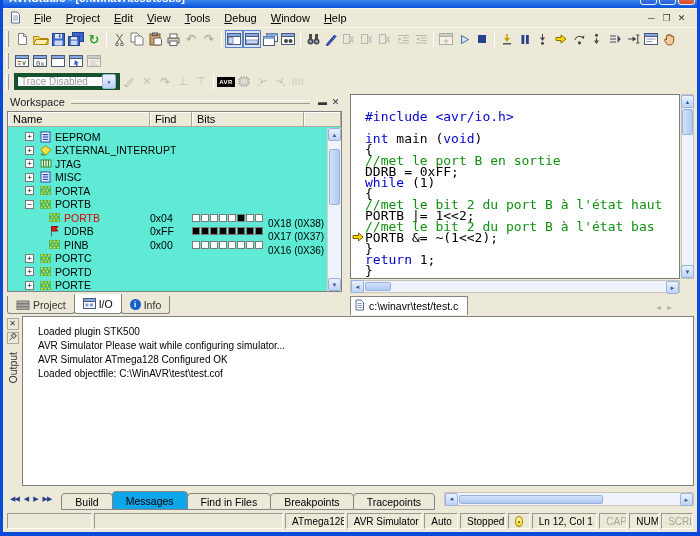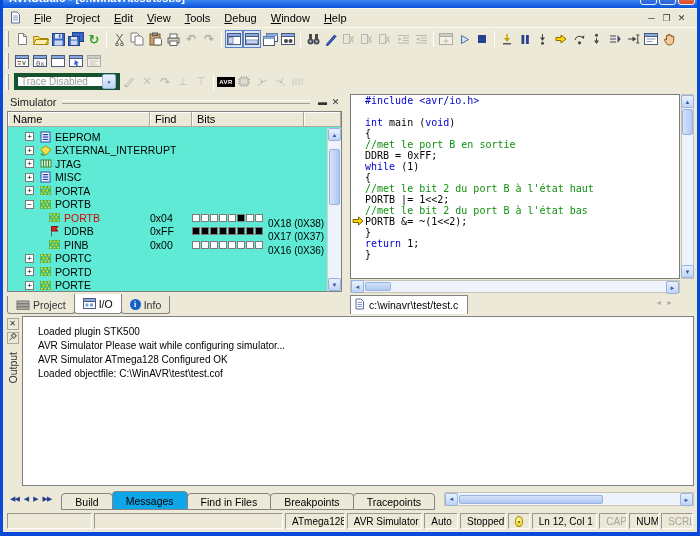--- a/index.html
+++ b/index.html
@@ -79,29 +79,29 @@
   .ws-tabs { position:absolute; left:2px; bottom:1px; height:21px; display:flex; align-items:flex-end; font-size:10.5px; }
   .wtab { display:inline-flex; align-items:center; gap:3px; height:18px; padding:0 8px; background:#ECE9D8;
     border:1px solid #848484; border-top:none; border-radius:0 0 3px 3px; margin-right:-1px; color:#333; }
   .wtab.active { background:#FFF; height:20px; color:#000; }
   .infodot { width:11px; height:11px; border-radius:50%; background:#1560C8; color:#fff; font-size:8px; font-weight:bold;
     display:inline-flex; align-items:center; justify-content:center; font-family:"Liberation Serif",serif; }
 
   
   .editor { position:absolute; left:346px; top:0; right:2px; height:100%; }
   .code-pane { position:absolute; top:1px; left:1px; right:15px; bottom:36px; background:#fff; border:1px solid #7A7A7A;
-    overflow:hidden; font-family:"DejaVu Sans Mono","Liberation Mono",monospace; font-size:10px; line-height:11px; padding-top:0; }
+    overflow:hidden; font-family:"DejaVu Sans Mono","Liberation Mono",monospace; font-size:13px; line-height:11px; padding-top:16px; }
   .code-line { white-space:pre; position:relative; padding-left:14px; height:11px; }
   .tok.kw { color:#0000D0; } .tok.cm { color:#109010; } .tok.pl { color:#000; }
   .cur-arrow { position:absolute; left:1px; top:0px; }
   .ed-vscroll { position:absolute; top:1px; right:1px; width:13px; bottom:36px; background:#EFF3FC; border:1px solid #C8C4B8;
     display:flex; flex-direction:column; align-items:center; }
   .ed-hscroll { position:absolute; left:1px; right:15px; bottom:22px; height:13px; background:#EFF3FC; border:1px solid #C8C4B8;
     display:flex; align-items:center; }
-  .editor-tabs { position:absolute; left:0; right:16px; bottom:0; height:21px; display:flex; align-items:flex-start; padding-top:1px; }
+  .editor-tabs { position:absolute; left:0; right:16px; bottom:0; height:21px; display:flex; align-items:center; padding-top:1px; }
   .ftab { display:inline-flex; align-items:center; gap:4px; height:19px; background:#fff; border:1px solid #848484;
     border-bottom:none; padding:0 9px 0 4px; font-size:10.5px; margin-left:1px; }
   .tab-nav { margin-left:auto; color:#B0AC9E; font-size:7px; padding:4px 2px 0 2px; }
   .tab-nav + .tab-nav { margin-left:0; margin-right:4px; }
 
   
   .output { position:absolute; top:315px; left:0; right:0; height:173px; background:#ECE9D8; }
   .out-strip { position:absolute; left:1px; top:1px; width:17px; bottom:2px; display:flex; flex-direction:column; align-items:center; }
   .out-close, .out-pin { width:12px; height:12px; border:1px solid #ACA899; background:#ECE9D8; font-size:8px; line-height:10px;
     text-align:center; color:#333; margin-top:2px; }
@@ -585,21 +585,21 @@
             <path d="M2 2v7M5 2v7M8 2v7M11 2v7" stroke="#999"></path>
           </svg>
         </span>
       </span>
     </div>
 
   <div class="main">
 
     <div class="workspace">
       <div class="ws-header">
-        <span>Simulator</span>
+        <span>Workspace</span>
         <span class="hgrip"></span>
         <span class="ws-hbtn">▬</span>
         <span class="ws-hbtn">✕</span>
       </div>
       <div class="ws-table">
         <div class="ws-cols">
           <div class="ws-col" style="width:142px">Name</div>
           <div class="ws-col" style="width:42px">Find</div>
           <div class="ws-col" style="width:112px">Bits</div>
           <div class="ws-col" style="flex:1"></div>

